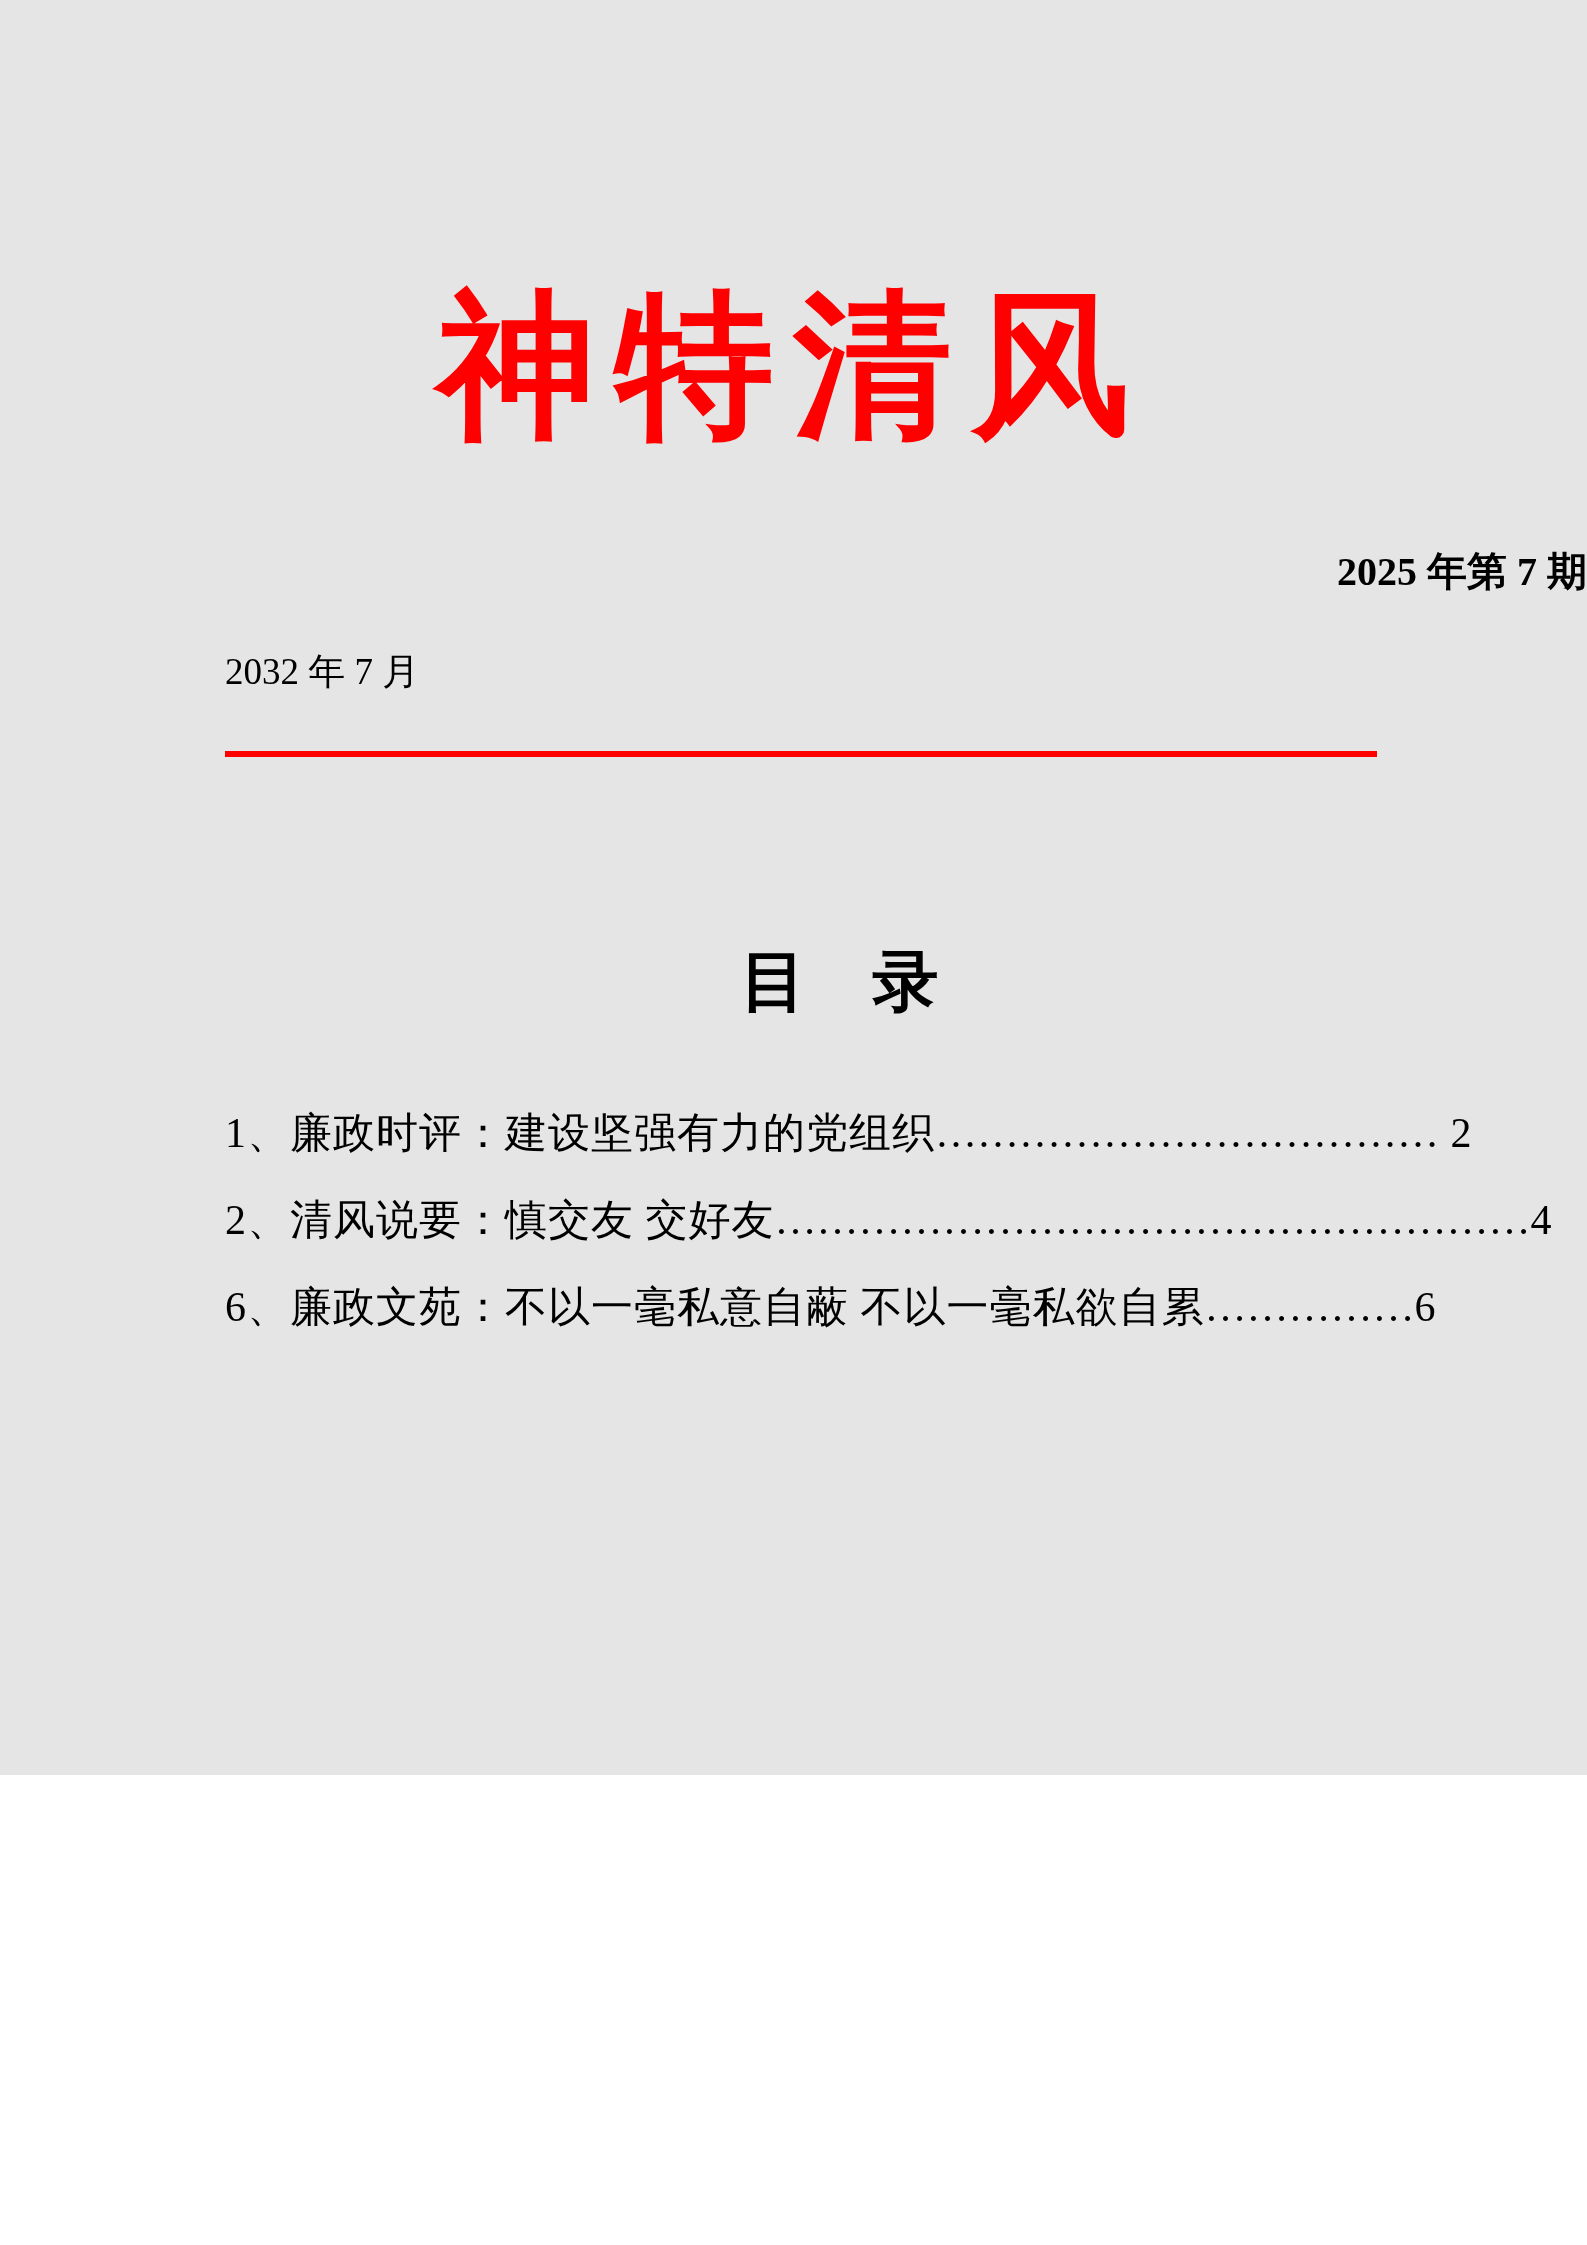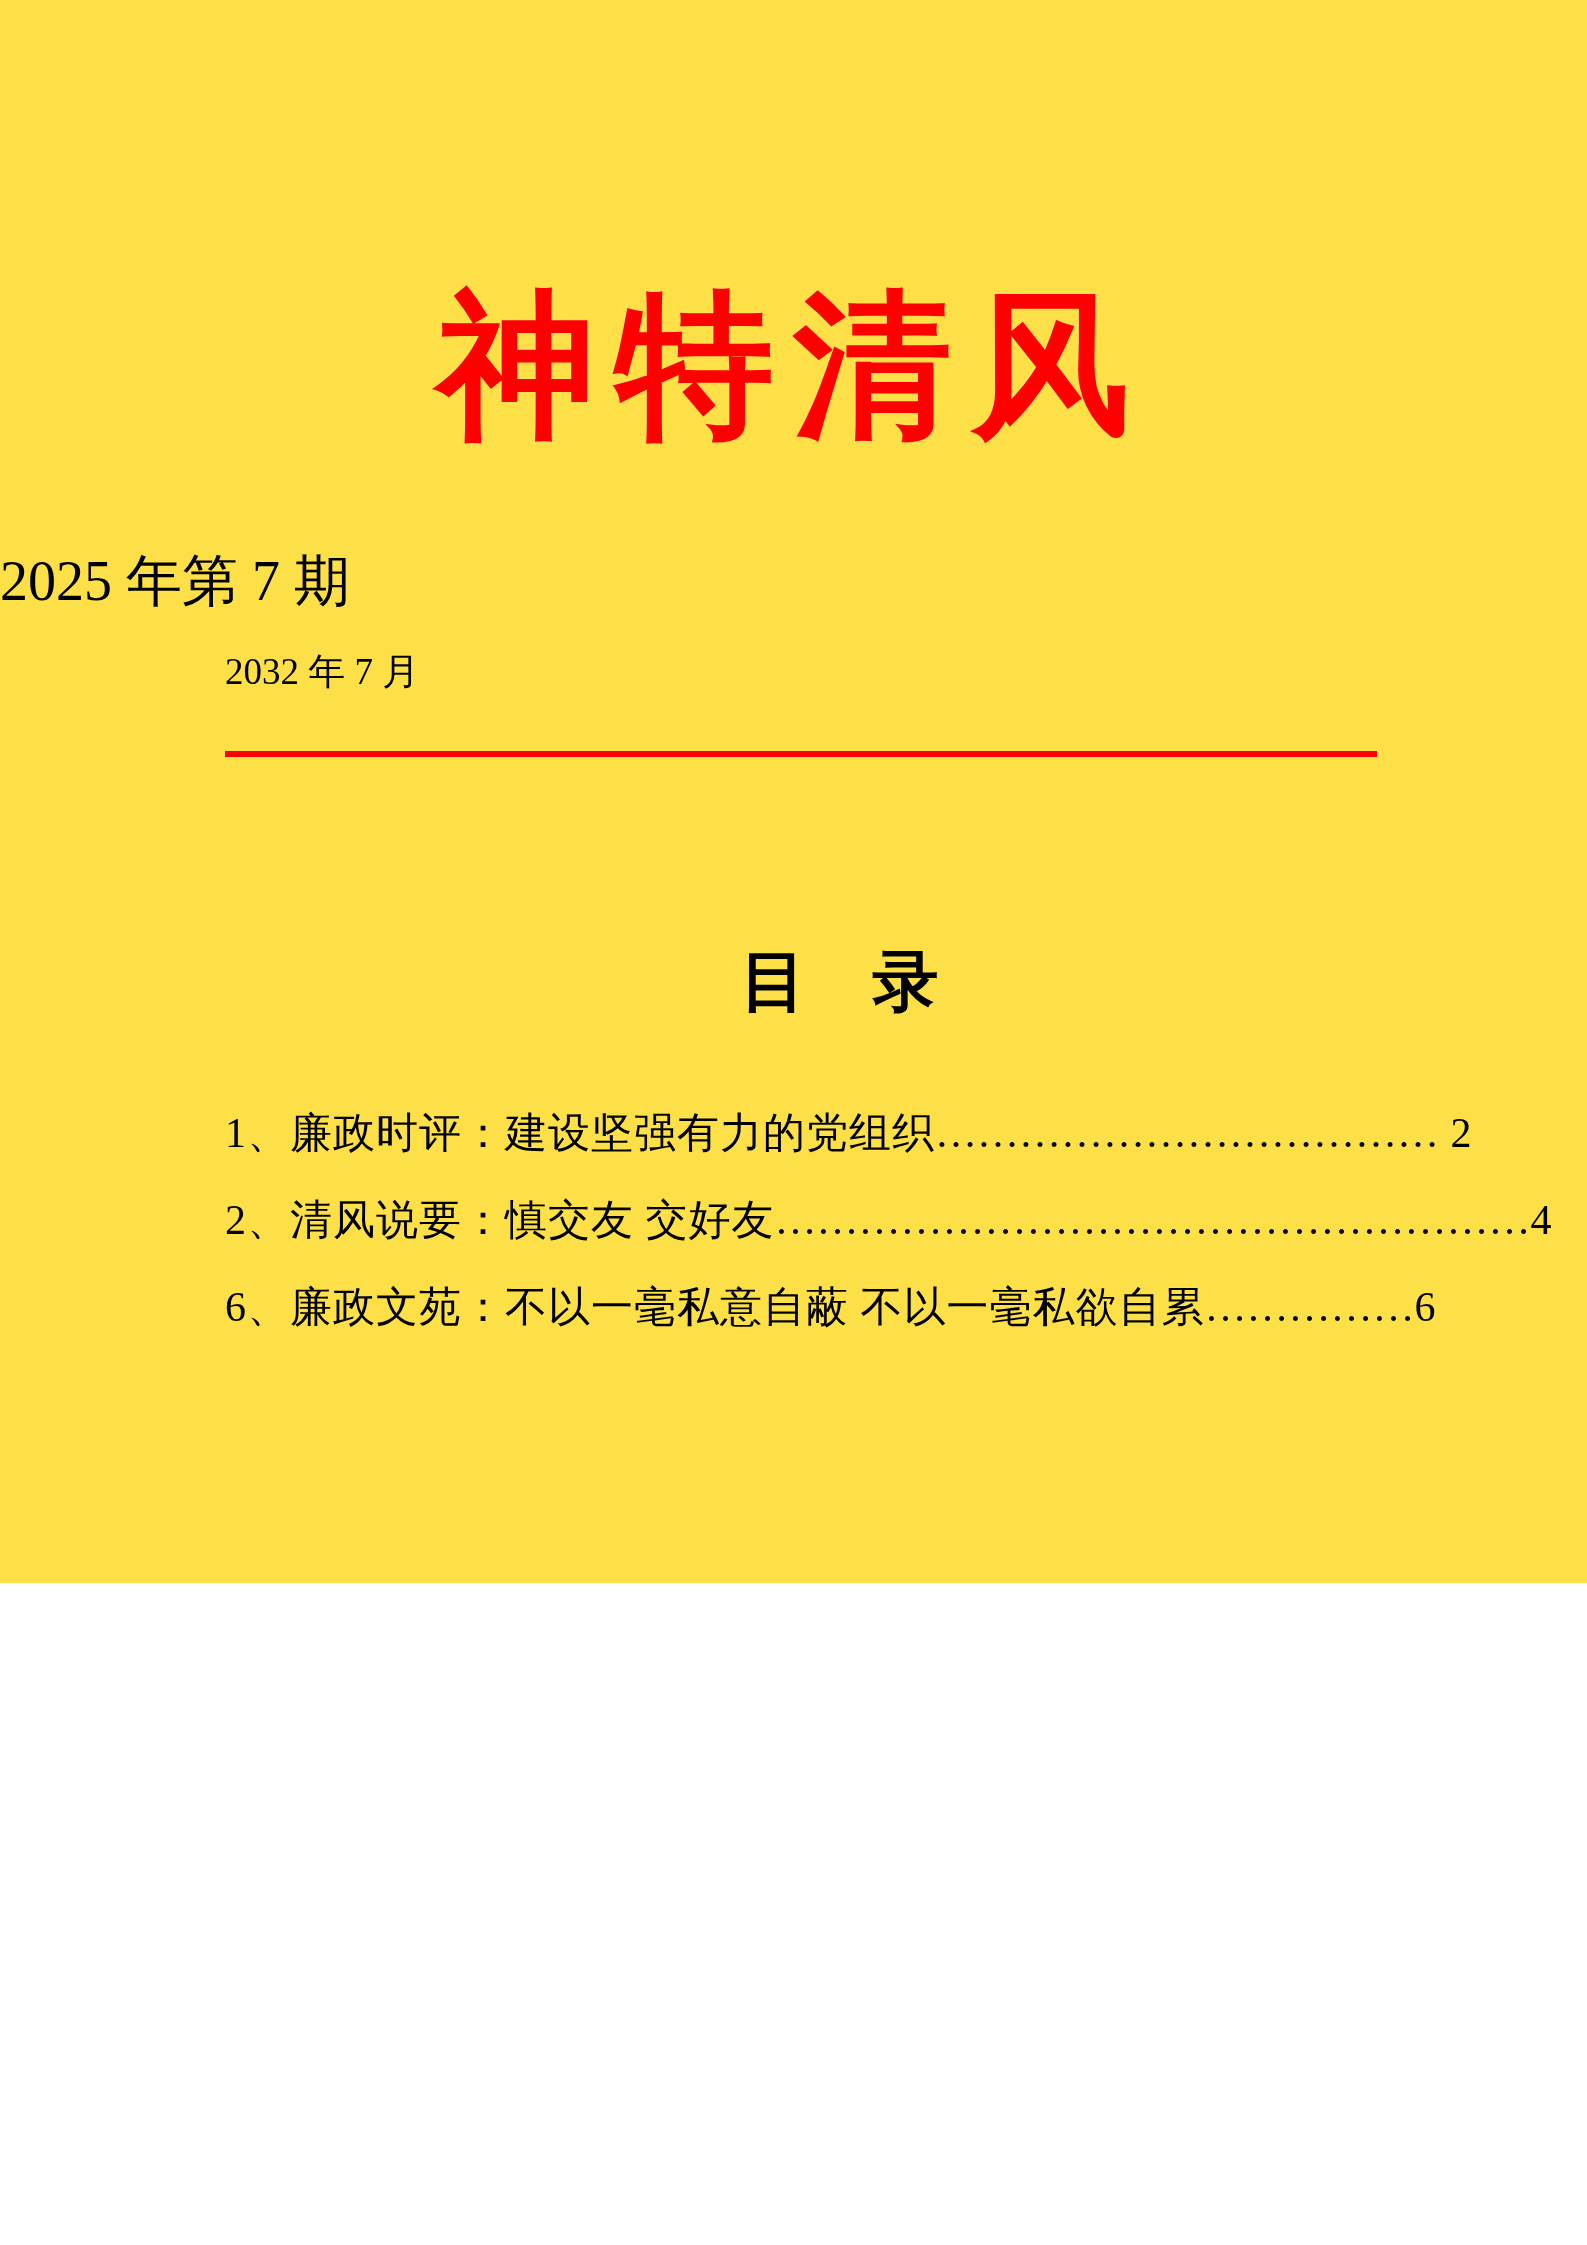--- a/index.html
+++ b/index.html
@@ -3,22 +3,22 @@
 <meta charset="utf-8">
 <style>
   html, body {
     margin: 0;
     padding: 0;
     background: #ffffff;
   }
   .page {
     position: relative;
     width: 1587px;
-    height: 1583px;
-    background: #fde047;
+    height: 1775px;
+    background: #e5e5e5;
     font-family: "Liberation Serif", "DejaVu Serif", serif;
     color: #000000;
     overflow: hidden;
   }
   .masthead-title {
     position: absolute;
     top: 288px;
     left: 0;
     width: 100%;
     text-align: center;
@@ -27,24 +27,25 @@
     font-weight: 700;
     letter-spacing: 20px;
     line-height: 1.0;
     white-space: nowrap;
   }
   .issue-line {
     position: absolute;
     top: 548px;
     left: 0;
     width: 100%;
-    text-align: left;
-    font-size: 56px;
+    text-align: right;
+    font-size: 40px;
     line-height: 1.2;
     white-space: nowrap;
+    font-weight: bold;
   }
   .pub-row {
     position: absolute;
     top: 648px;
     left: 225px;
     width: 1152px;
     display: flex;
     justify-content: space-between;
     align-items: baseline;
     font-size: 37px;

